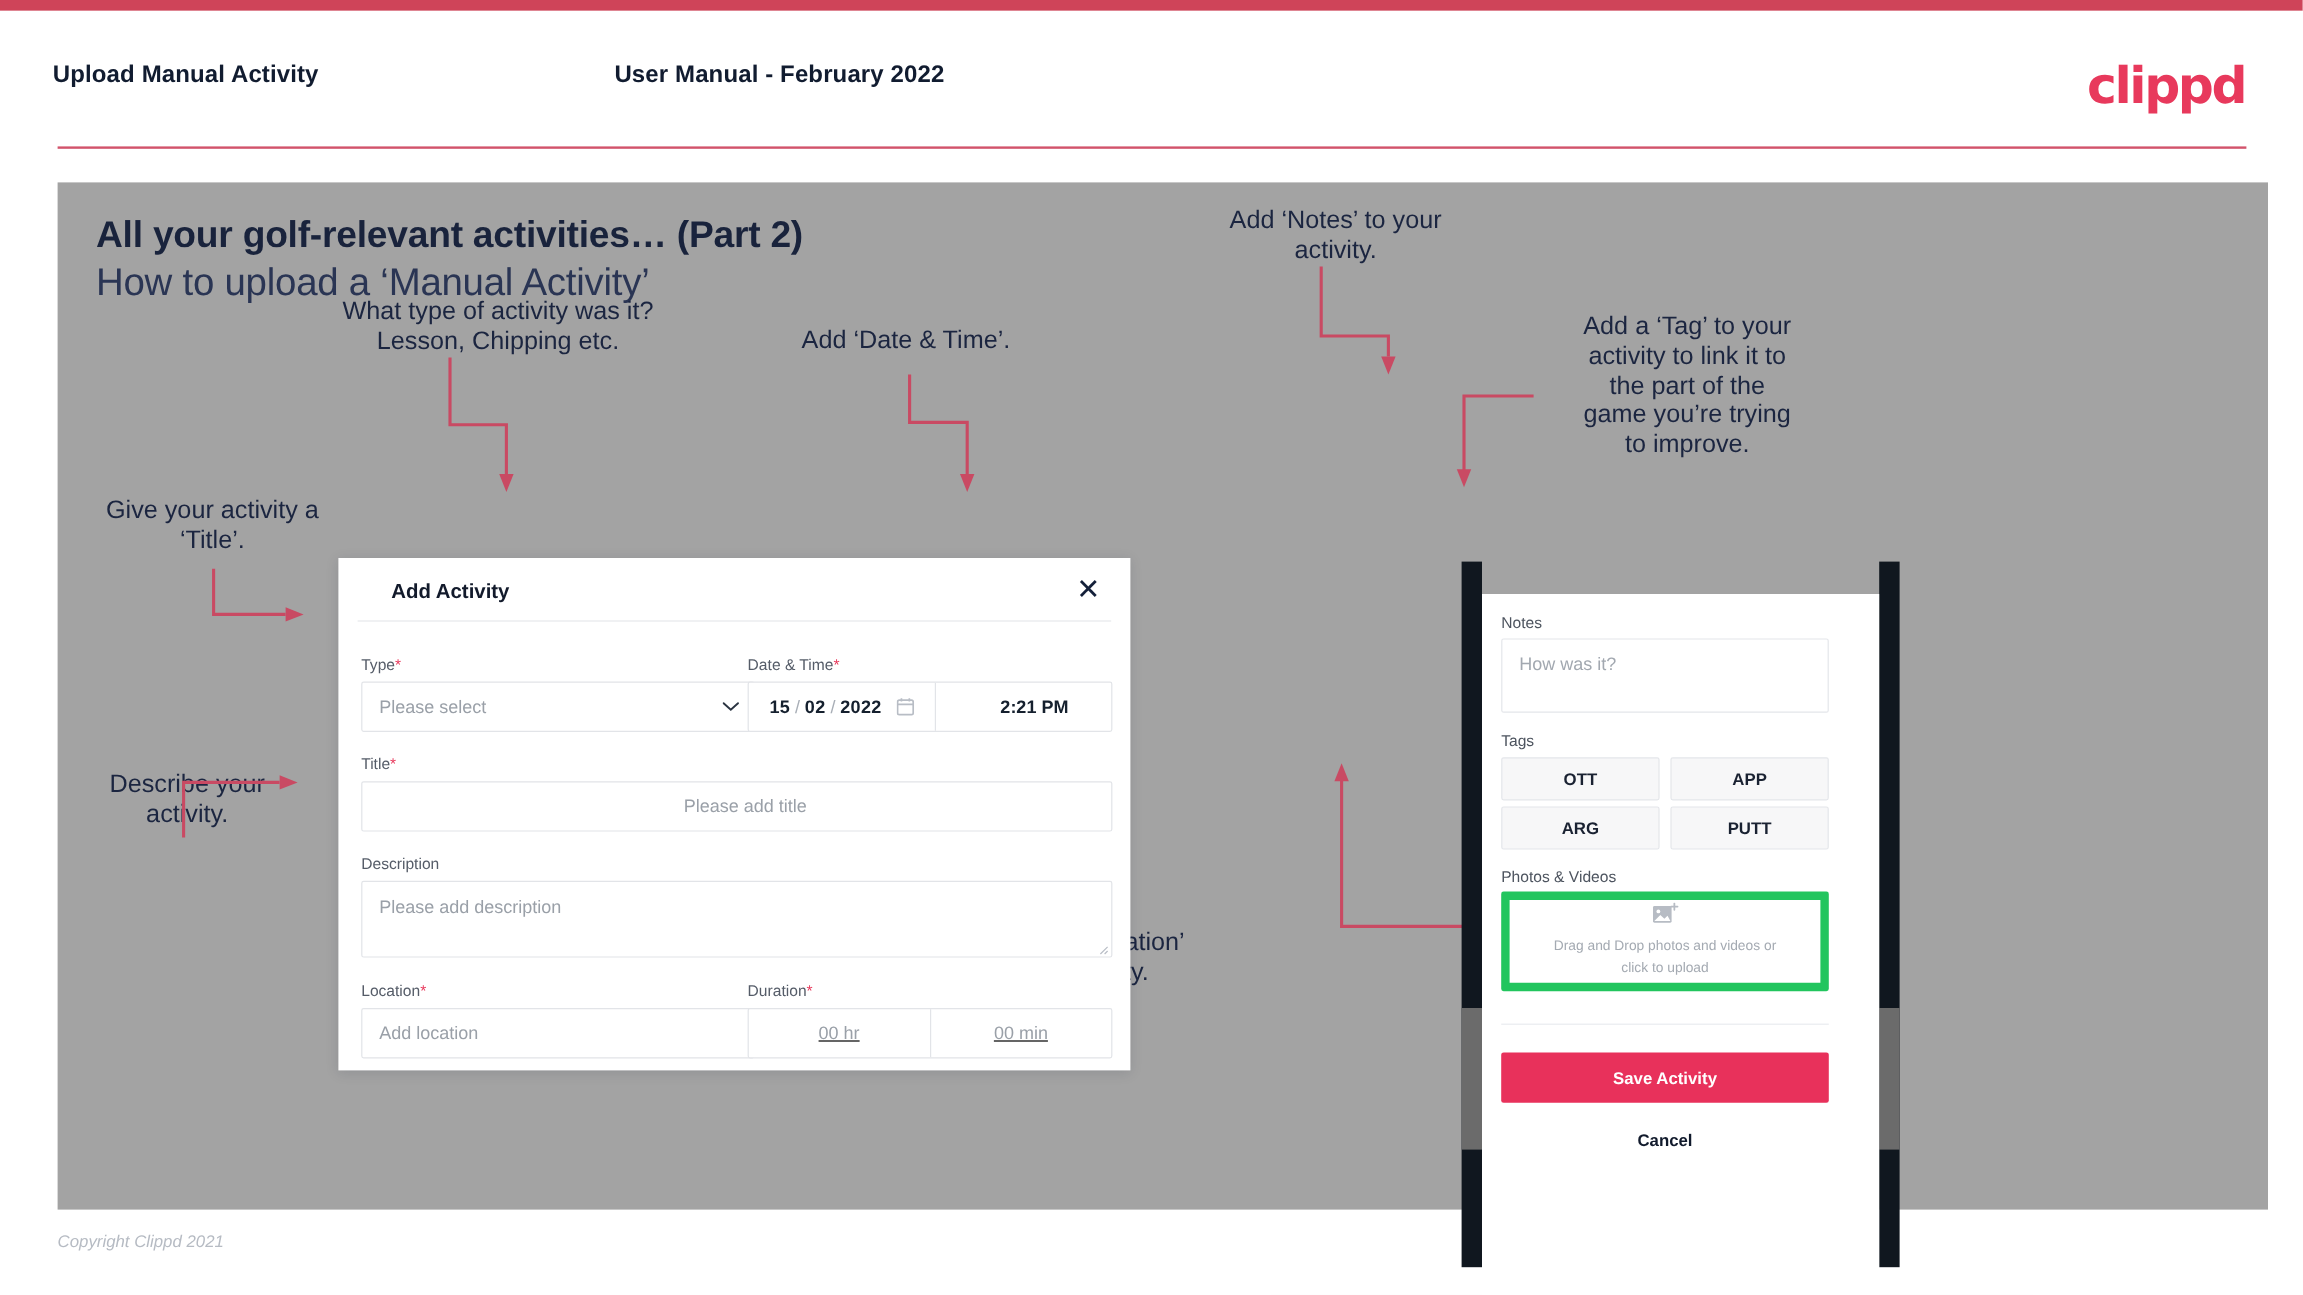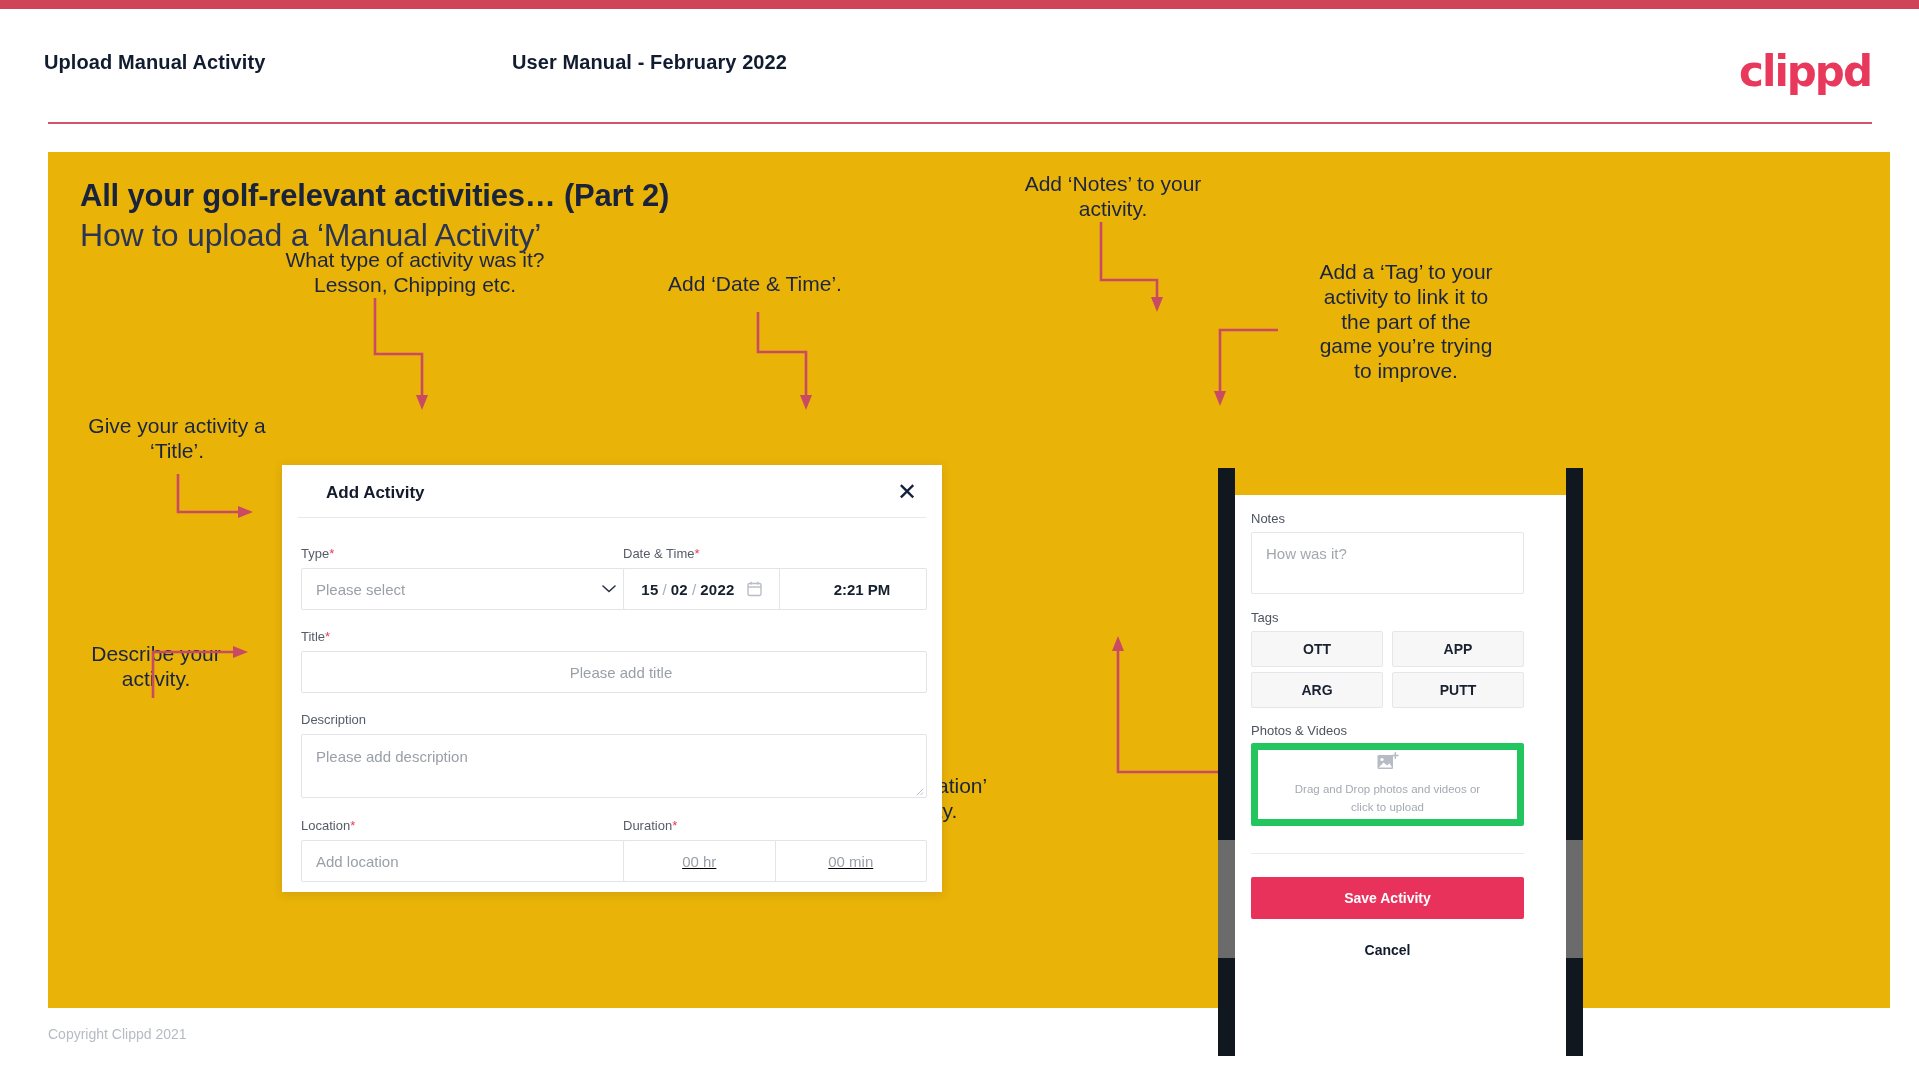--- a/index.html
+++ b/index.html
@@ -34,21 +34,21 @@
     font-family:"DejaVu Sans", sans-serif;
   }
   .hdr-rule {
     position:absolute; left:48px; top:122px; width:1824px; height:2px;
     background:#d2536b;
   }
 
   
   .slide {
     position:absolute; left:48px; top:152px; width:1842px; height:856px;
-    background:#eab308;
+    background:#a3a3a3;
   }
 
   .title-main {
     position:absolute; left:32px; top:26px;
     font-size:31px; font-weight:700; color:#19233c; letter-spacing:-.2px;
   }
   .title-sub {
     position:absolute; left:32px; top:65px;
     font-size:32px; font-weight:400; color:#2a3554; letter-spacing:-.2px;
   }
@@ -183,21 +183,21 @@
     font-size:14px; font-weight:700; border-radius:2px; cursor:pointer;
   }
   .cancel-btn {
     position:absolute; display:flex; align-items:center; justify-content:center;
     font-size:14px; font-weight:700; color:#111a2c; cursor:pointer;
   }
 
   
   .footer {
     position:absolute; left:48px; top:1026px;
-    font-size:14px; color:#b6bbc3;
+    font-size:14px; color:#b6bbc3;font-style:italic;
   }
 </style>
 </head>
 <body>
 
 <div class="page">
 
   <div class="top-bar"></div>
 
   <div class="header">

